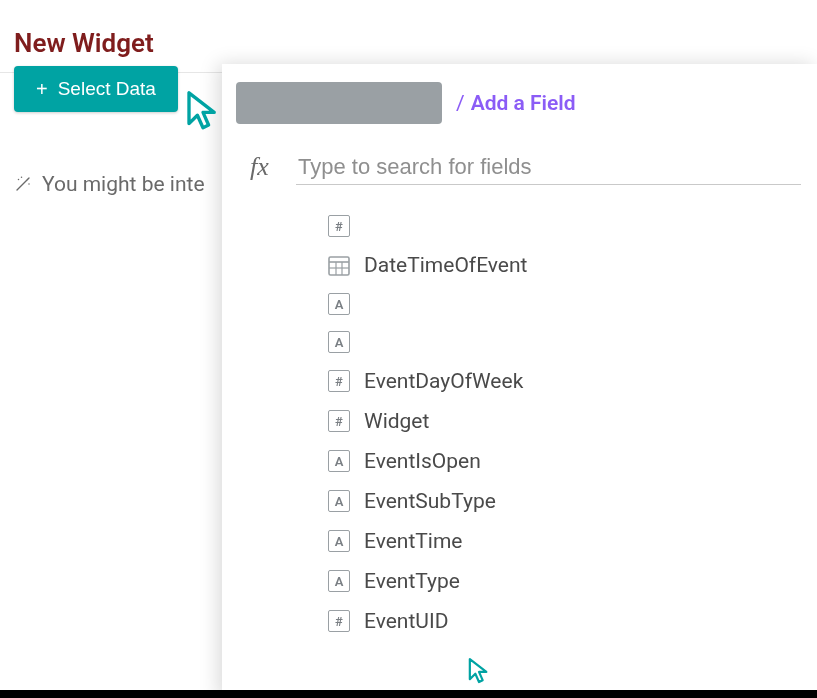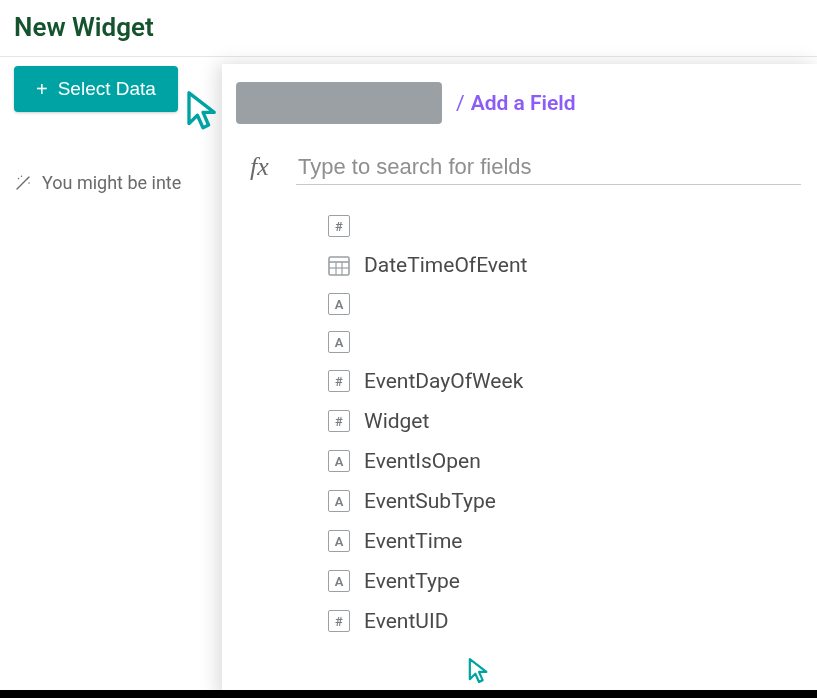--- a/index.html
+++ b/index.html
@@ -8,22 +8,22 @@
       background: #ffffff;
       width: 817px;
       height: 698px;
       overflow: hidden;
       position: relative;
       color: #333;
     }
     .page-title {
       font-size: 26px;
       font-weight: 600;
-      color: #14532d;
-      padding: 12px 14px 8px 14px;
+      color: #7f1d1d;
+      padding: 28px 14px 8px 14px;
     }
     .hr-top {
       border: none;
       border-top: 1px solid #e6e6e6;
       margin-top: 6px;
     }
     .left-panel {
       position: absolute;
       left: 0;
       top: 56px;
@@ -47,21 +47,21 @@
     .plus-icon {
       font-size: 20px;
       line-height: 1;
     }
     .suggest-row {
       margin-top: 60px;
       display: flex;
       align-items: center;
       gap: 10px;
       color: #6a6a6a;
-      font-size: 18px;
+      font-size: 21px;
       white-space: nowrap;
       overflow: hidden;
     }
     .wand-icon svg { display:block; }
     .dropdown-panel {
       position: absolute;
       left: 222px;
       top: 64px;
       right: 0;
       bottom: 0;

